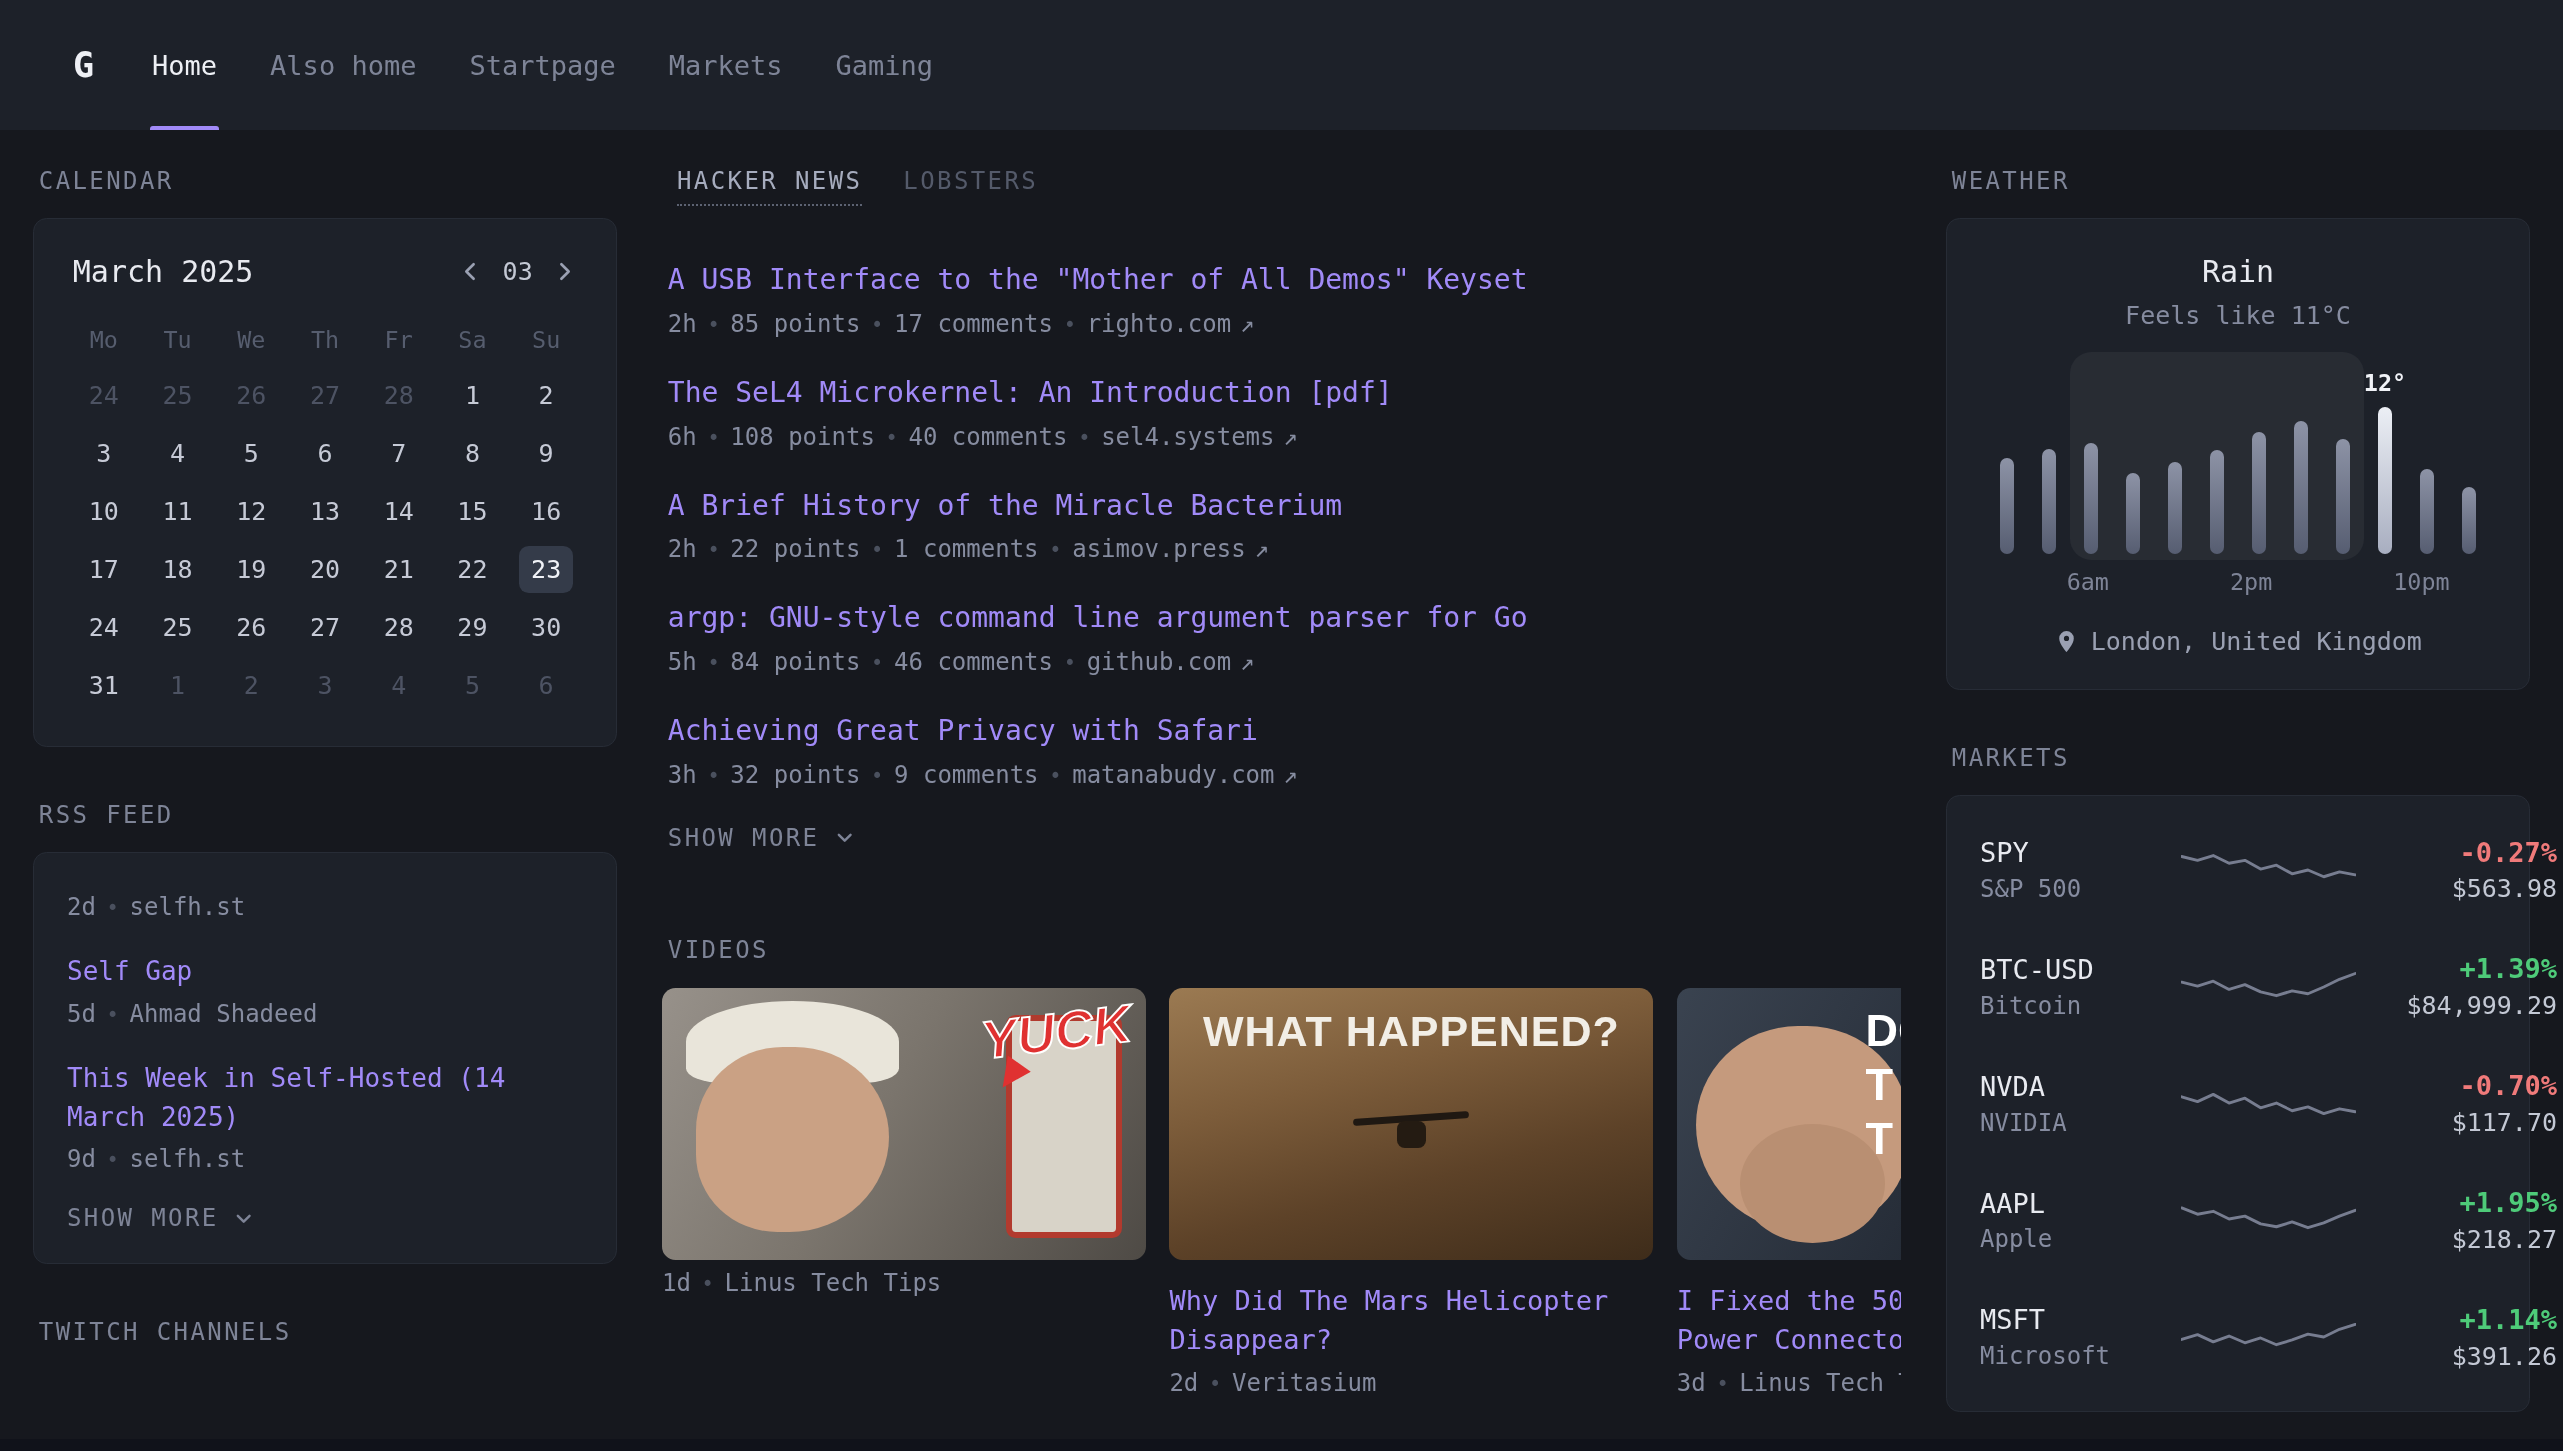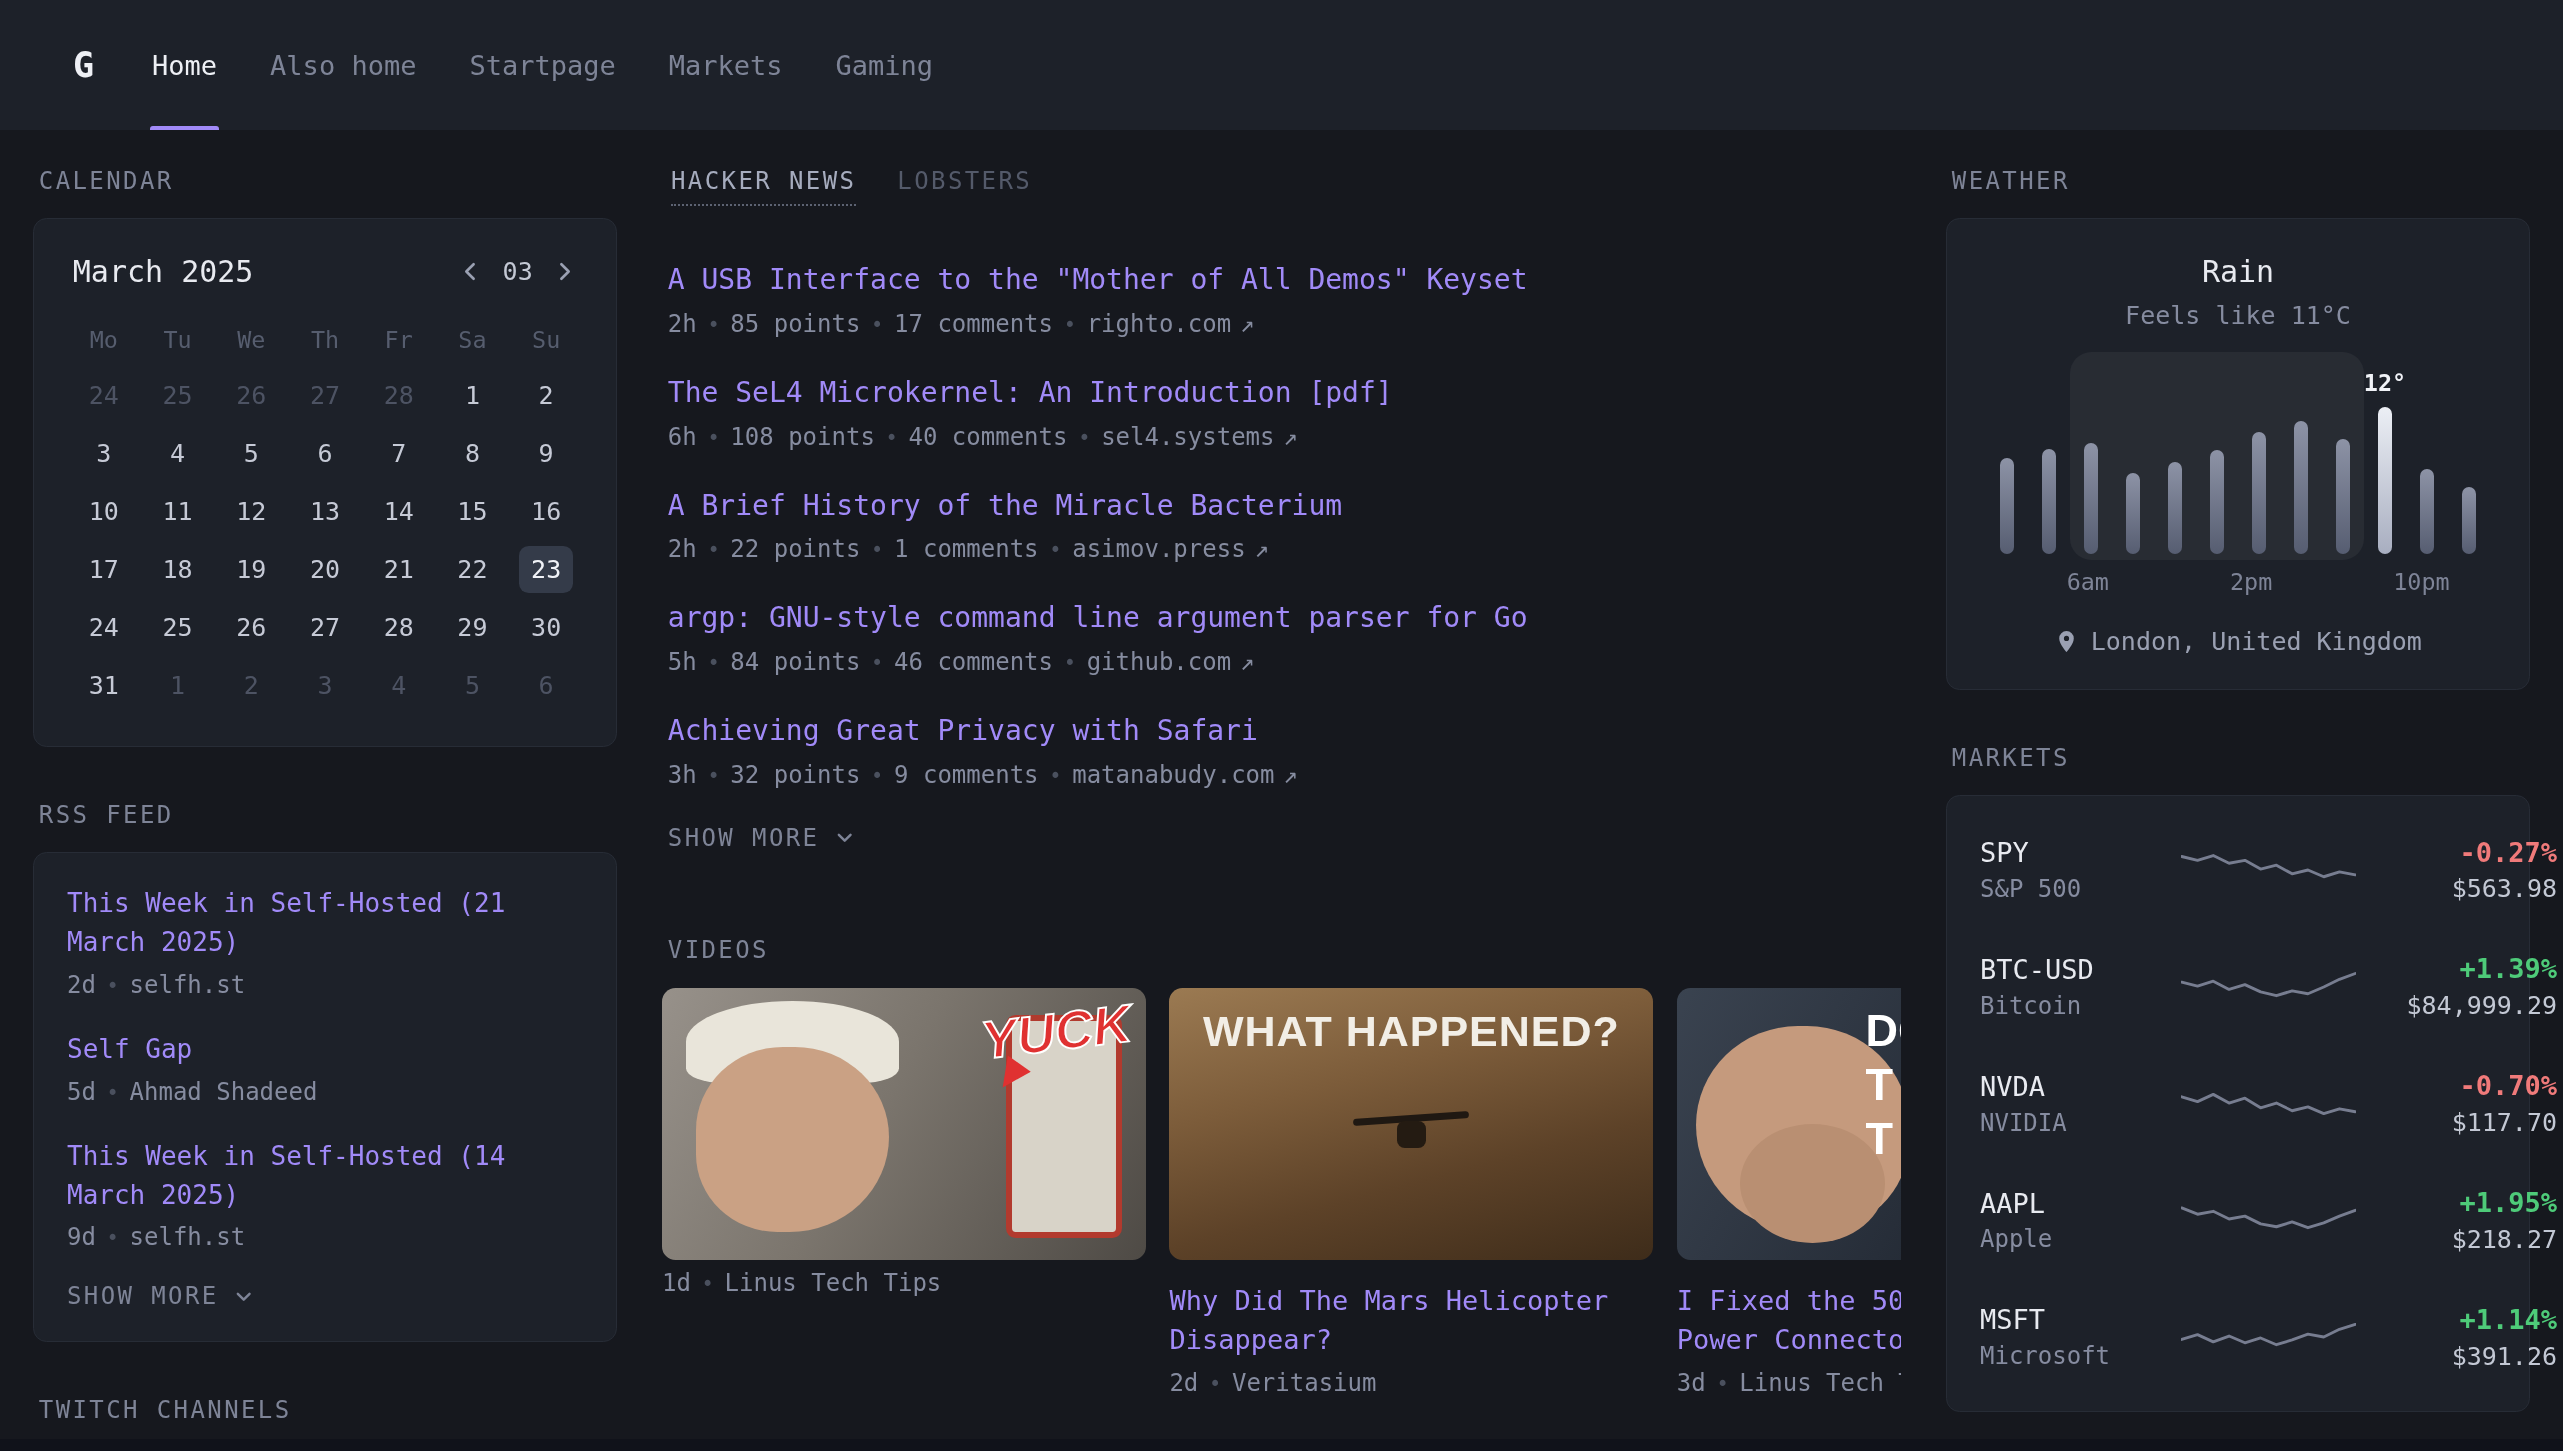--- a/index.html
+++ b/index.html
@@ -53,21 +53,21 @@
   .feed-title{display:block;color:var(--accent);font-size:26px;line-height:1.5;text-decoration:none;cursor:pointer;}
   .meta{color:var(--muted);font-size:24px;margin-top:8.8px;white-space:nowrap;}
   .meta .sep{color:#4a505e;margin:0 10.7px;font-size:20.4px;}
   .meta .src{cursor:pointer;}
   .meta .arrow{margin-left:8.8px;color:var(--muted);}
   .show-more{background:none;border:none;color:var(--header);font-family:inherit;font-size:24px;letter-spacing:2.4px;display:flex;align-items:center;gap:13.6px;padding:0;margin:5.8px 0 0 0;cursor:pointer;}
   .show-more svg{width:23.4px;height:23.4px;stroke:var(--header);fill:none;stroke-width:2.5;stroke-linecap:round;stroke-linejoin:round;}
   .twitch-h{margin-top:54px;margin-bottom:0;}
 
   
-  .news-tabs{display:flex;gap:41px;margin:0 0 54px 9px;}
+  .news-tabs{display:flex;gap:41px;margin:0 0 54px 15px;}
   .news-tab{font-size:24px;letter-spacing:2.4px;color:#545a6a;cursor:pointer;padding-bottom:8.8px;}
   .news-tab.active{color:#a6acbe;border-bottom:2.9px dotted #5c6272;}
   .news-item{margin-bottom:35px;margin-left:5.8px;}
   .n-title{display:block;color:var(--accent);font-size:28px;line-height:1.4;text-decoration:none;cursor:pointer;}
   .news-item .meta{margin-top:10.7px;}
   .news-show-more{margin-left:5.8px;margin-top:17.5px;}
 
   
   .videos-h{margin-top:84px;}
   .videos-row{display:flex;gap:23.4px;overflow:hidden;width:100%;}
@@ -293,21 +293,20 @@
             <div class="cal-cell muted">
               <span>6</span>
             </div>
           </div>
       </div>
 
       <h2 class="sec-h mt">RSS FEED</h2>
       <div class="card rss-card">
         <div id="rss-items">
             <div class="feed-item">
-              <a class="feed-title">This Week in Self-Hosted (21 March 2025)</a>
               <div class="meta"><span>2d</span><span class="sep">•</span><span>selfh.st</span></div>
             </div>
             <div class="feed-item">
               <a class="feed-title">Self Gap</a>
               <div class="meta"><span>5d</span><span class="sep">•</span><span>Ahmad Shadeed</span></div>
             </div>
             <div class="feed-item">
               <a class="feed-title">This Week in Self-Hosted (14 March 2025)</a>
               <div class="meta"><span>9d</span><span class="sep">•</span><span>selfh.st</span></div>
             </div>

